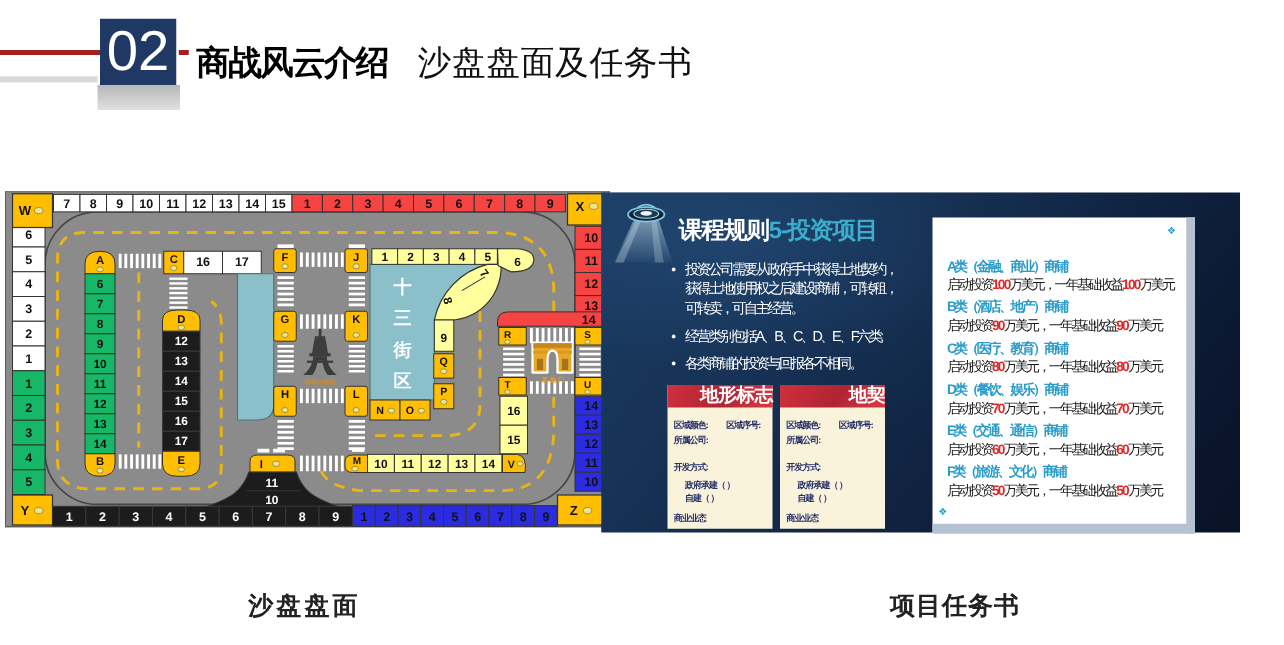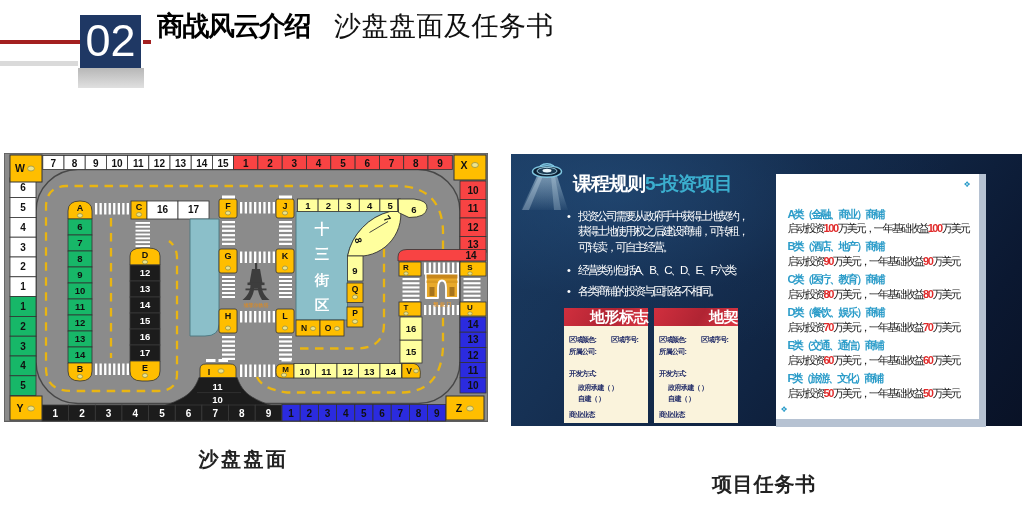--- a/index.html
+++ b/index.html
@@ -5,26 +5,26 @@
 html,body{width:1027px;height:516px;background:#fff;overflow:hidden;
  font-family:"Liberation Sans",sans-serif;position:relative}
 .abs{position:absolute}
 
 #redline1{left:0;top:40px;width:80px;height:3.5px;background:#A32020}
 #redline2{left:143px;top:40px;width:8px;height:3.5px;background:#A32020}
 #grayline{left:0;top:61px;width:78px;height:4.5px;background:#DADADA}
 #shadowbox{left:78px;top:68px;width:66px;height:20px;background:linear-gradient(180deg,#b7b7b7,#e0e0e0)}
 #numbox{left:80px;top:15px;width:61px;height:53px;background:#1F3864;color:#fff;
  font-size:45px;text-align:center;line-height:52px}
-#title{left:157px;top:8px;font-size:27px;font-weight:bold;color:#000;letter-spacing:-1.5px;white-space:nowrap}
+#title{left:157px;top:32px;font-size:27px;font-weight:bold;color:#000;letter-spacing:-1.5px;white-space:nowrap}
 #title .sub{font-weight:normal;font-family:"Liberation Serif",serif;font-size:27px;letter-spacing:0.5px;margin-left:24px;color:#111}
 
 .caption{font-family:"Liberation Serif",serif;font-weight:bold;font-size:20px;color:#222}
 
-#panel{left:511px;top:154px;width:511px;height:272px;
+#panel{left:481px;top:154px;width:511px;height:272px;
  background:radial-gradient(95% 85% at 20% 15%, rgba(38,80,126,0.55) 0%, rgba(24,52,88,0.25) 45%, rgba(0,0,0,0) 70%),
   linear-gradient(128deg,#1b3d64 0%,#163154 30%,#102442 58%,#0b1831 82%,#091226 100%)}
 #ptitle{position:absolute;left:62px;top:17px;font-size:19px;font-weight:bold;letter-spacing:-1px;white-space:nowrap}
 #ptitle .w{color:#fff}
 #ptitle .c{color:#3BAECE}
 .bl{position:absolute;color:#fff;font-size:11.5px;letter-spacing:-2.1px;line-height:15.7px;white-space:nowrap}
 .bl .bdot{position:absolute;left:-11px;top:0px;font-size:11px;letter-spacing:0}
 
 .card{position:absolute;top:154px;width:84px;height:115px;background:#FAF3DC}
 .chead{height:17.5px;background:linear-gradient(120deg,#d12f3e 0%,#b02433 55%,#dd3945 100%);
@@ -523,13 +523,13 @@
    <div class="cat">D类（餐饮、娱乐）商铺</div>
    <div>启动投资<b>70</b>万美元，一年基础收益<b>70</b>万美元</div>
    <div class="cat">E类（交通、通信）商铺</div>
    <div>启动投资<b>60</b>万美元，一年基础收益<b>60</b>万美元</div>
    <div class="cat">F类（旅游、文化）商铺</div>
    <div>启动投资<b>50</b>万美元，一年基础收益<b>50</b>万美元</div>
   </div>
  </div>
 </div>
 
-<div class="abs caption" style="left:180px;top:446px;width:127px;text-align:center;letter-spacing:2.5px">沙盘盘面</div>
+<div class="abs caption" style="left:180px;top:471px;width:127px;text-align:center;letter-spacing:2.5px">沙盘盘面</div>
 <div class="abs caption" style="left:712px;top:471px;width:127px;text-align:left;letter-spacing:0.8px">项目任务书</div>
 </body></html>

